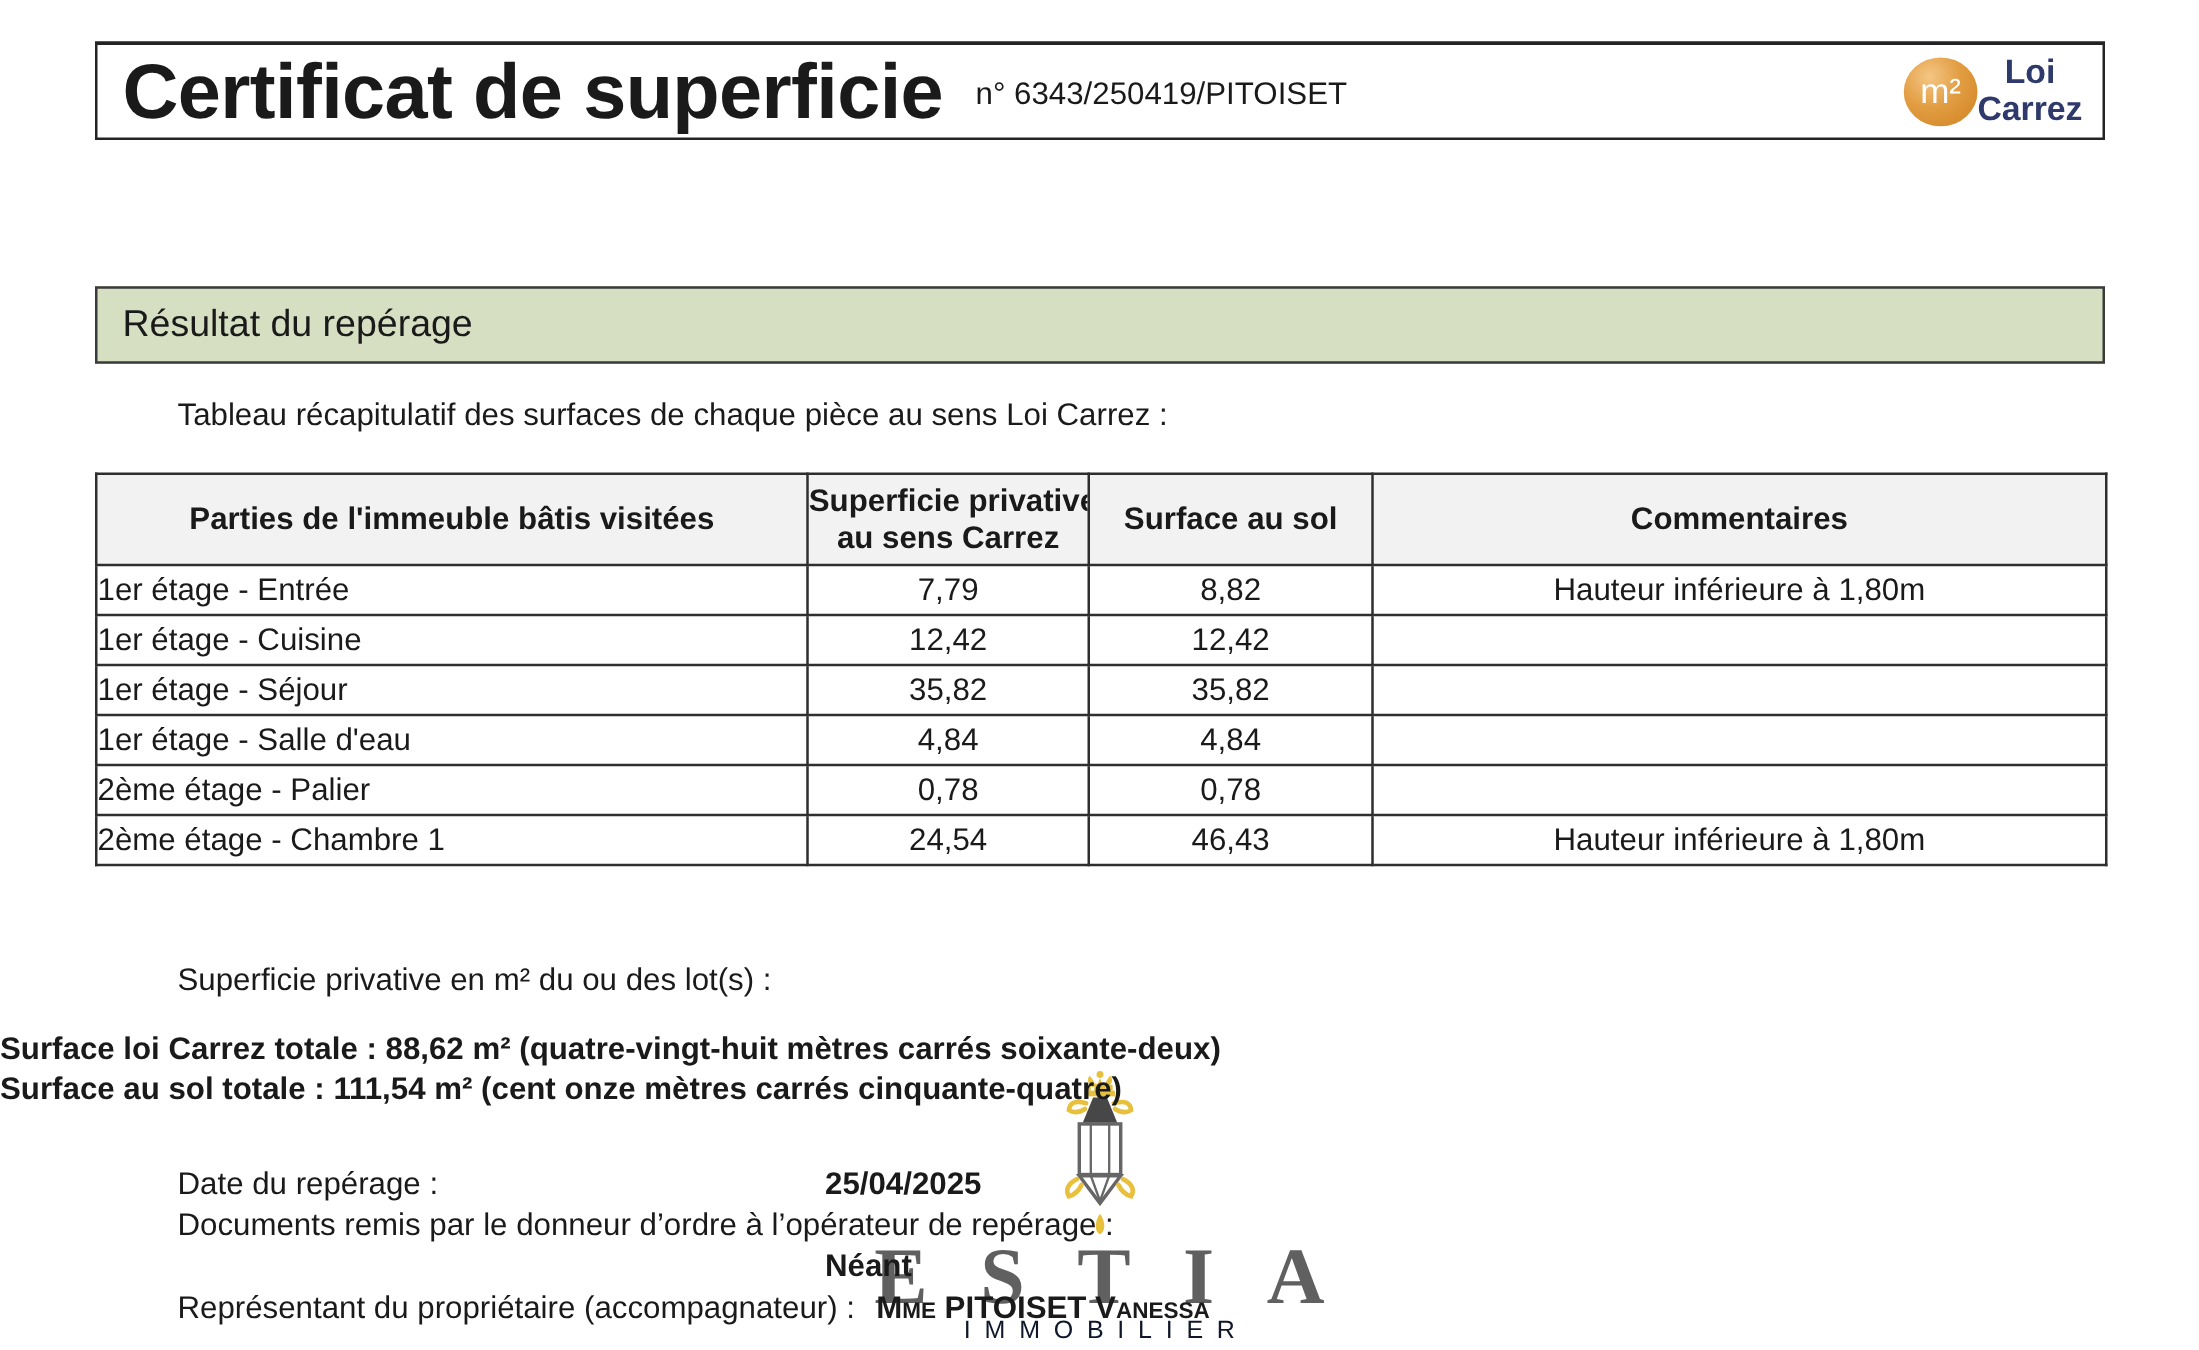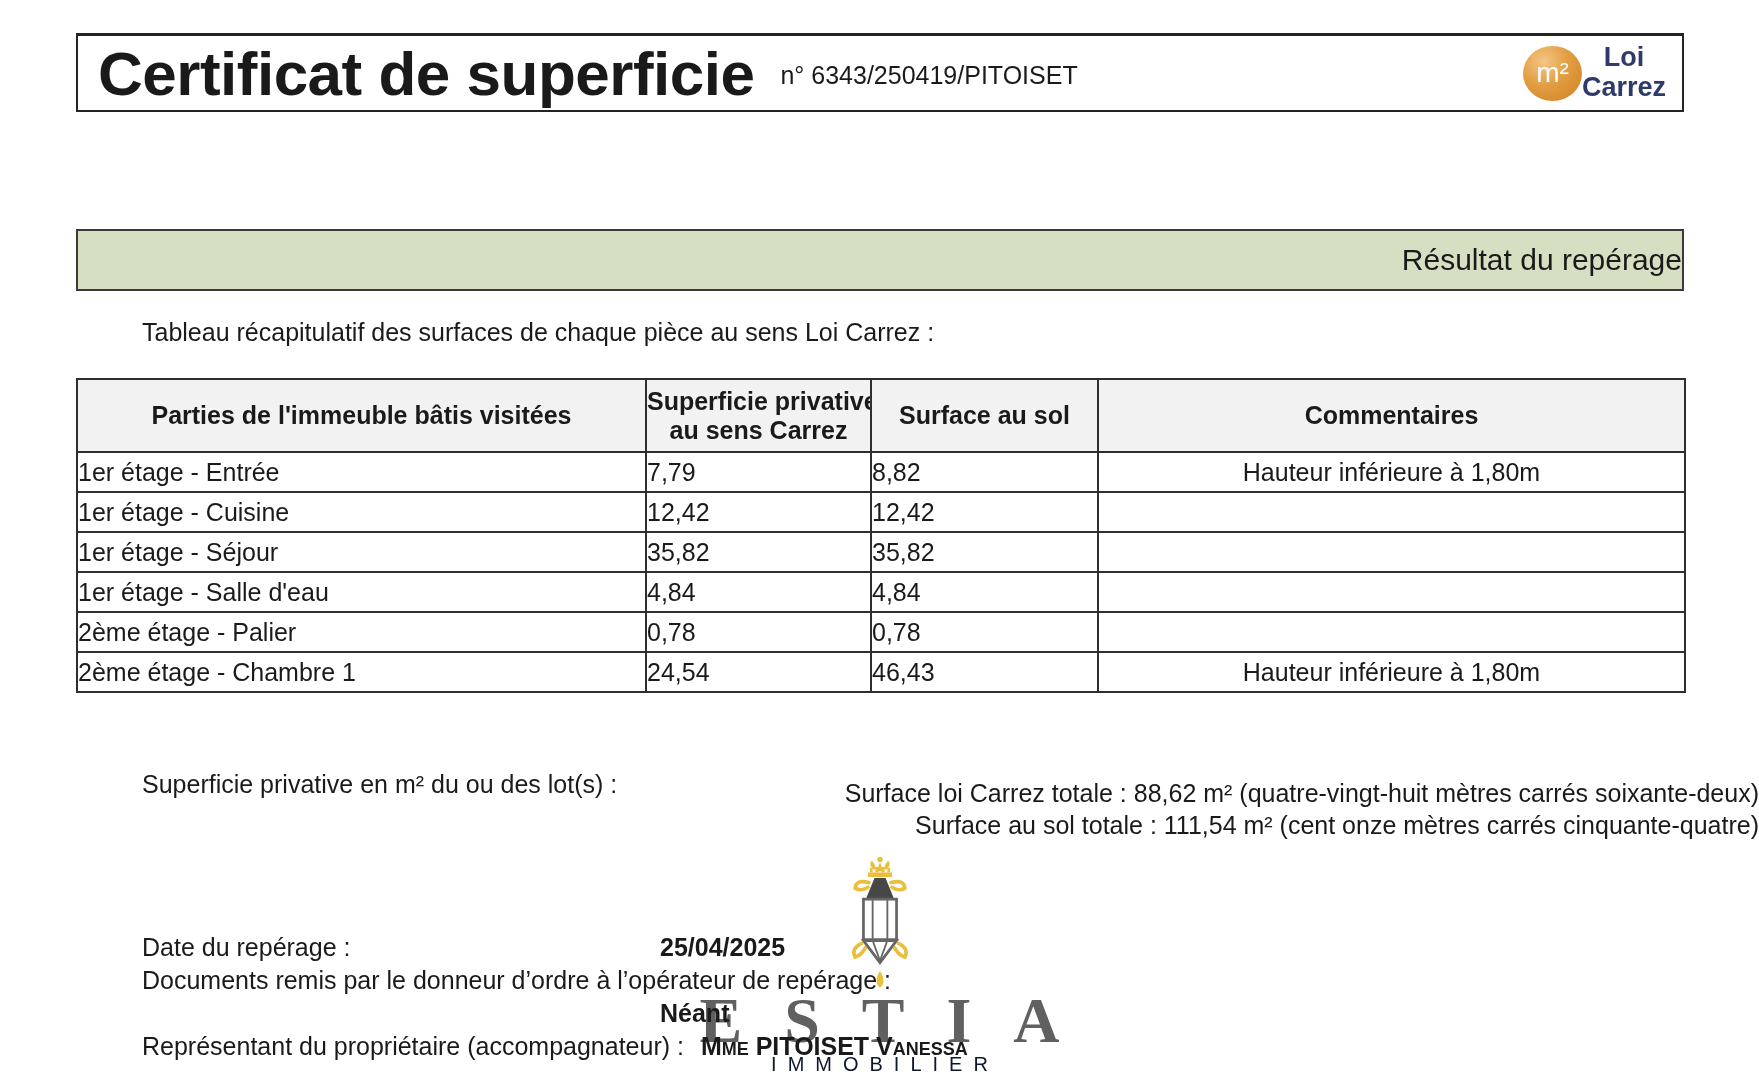--- a/index.html
+++ b/index.html
@@ -19,38 +19,38 @@
   .logo-badge{
     width:59px;height:55px;border-radius:50%;
     background:radial-gradient(circle at 35% 28%, #f4c685 0%, #e29d42 45%, var(--logo-orange,#d78c2e) 78%);
     color:#fff;font-size:28px;display:flex;align-items:center;justify-content:center;
   }
   .logo-label{color:var(--logo-navy,#2e3a6b);font-weight:bold;font-size:27px;line-height:1.1;text-align:center;}
   
   .banner{
     position:absolute;left:76px;top:229px;width:1608px;height:62px;box-sizing:border-box;
     background:var(--banner-green,#d6dfc1);border:2px solid #3a3a3a;
-    display:flex;align-items:center;padding-left:36px;font-size:30px;justify-content:flex-end;
+    display:flex;align-items:center;padding-left:20px;font-size:30px;
   }
   
   .intro{position:absolute;left:142px;top:318px;font-size:25px;}
   
   table.surfaces{
     position:absolute;left:76px;top:378px;width:1608px;
     border-collapse:collapse;table-layout:fixed;font-size:25px;
   }
   table.surfaces th,table.surfaces td{border:2px solid var(--border-dark,#2e2e2e);padding:0;overflow:hidden;white-space:nowrap;}
   table.surfaces thead th{height:71px;background:var(--table-header-gray,#f2f2f2);font-weight:bold;text-align:center;}
   table.surfaces tbody td{height:38px;}
   td.c1{padding-left:12px;text-align:left;}
-  td.num{text-align:left;}
+  td.num{text-align:center;}
   td.c4{text-align:center;}
   
   .lots{position:absolute;left:142px;top:770px;font-size:25px;z-index:2;}
-  .totals{position:absolute;left:0;width:100%;top:777px;text-align:right;font-weight:normal;
+  .totals{position:absolute;left:0;width:100%;top:823px;text-align:left;font-weight:bold;
     font-size:25px;line-height:32px;z-index:2;}
   
   .lantern{position:absolute;left:841px;top:855px;width:78px;height:138px;z-index:1;}
   .estia{
     position:absolute;left:0;width:100%;top:984px;text-align:center;z-index:1;
     font-family:"Liberation Serif",serif;font-size:64px;letter-spacing:42px;text-indent:42px;
     color:var(--watermark-gray,#606060);
     font-weight:bold;
   }
   .immobilier{

